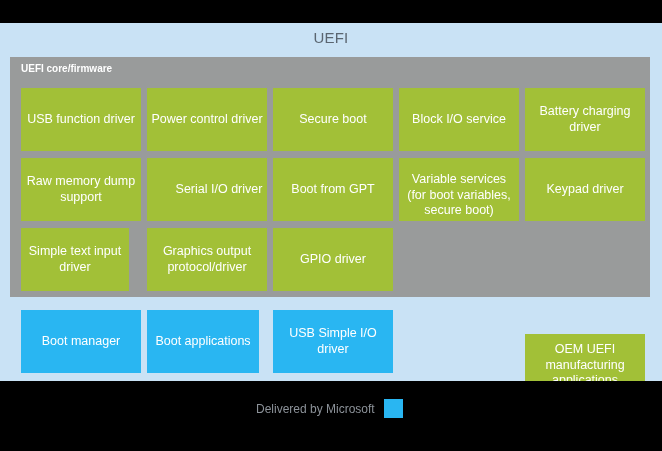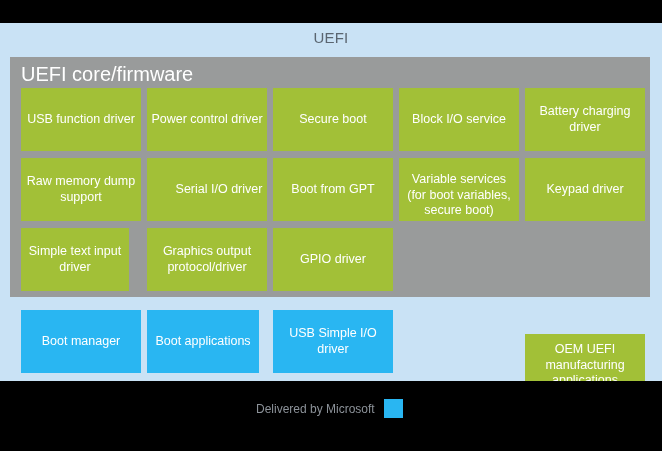--- a/index.html
+++ b/index.html
@@ -45,22 +45,23 @@
     left: 10px;
     top: 57px;
     width: 640px;
     height: 240px;
     background: #999b9b;
   }
   #core-label {
     position: absolute;
     left: 21px;
     top: 63px;
-    font-size: 20px;
+    font-size: 10px;
     color: #ffffff;
+    font-weight: bold;
   }
   .grid-box {
     position: absolute;
     display: flex;
     align-items: center;
     justify-content: center;
     text-align: center;
     color: #ffffff;
     font-size: 12.5px;
     line-height: 1.25;

